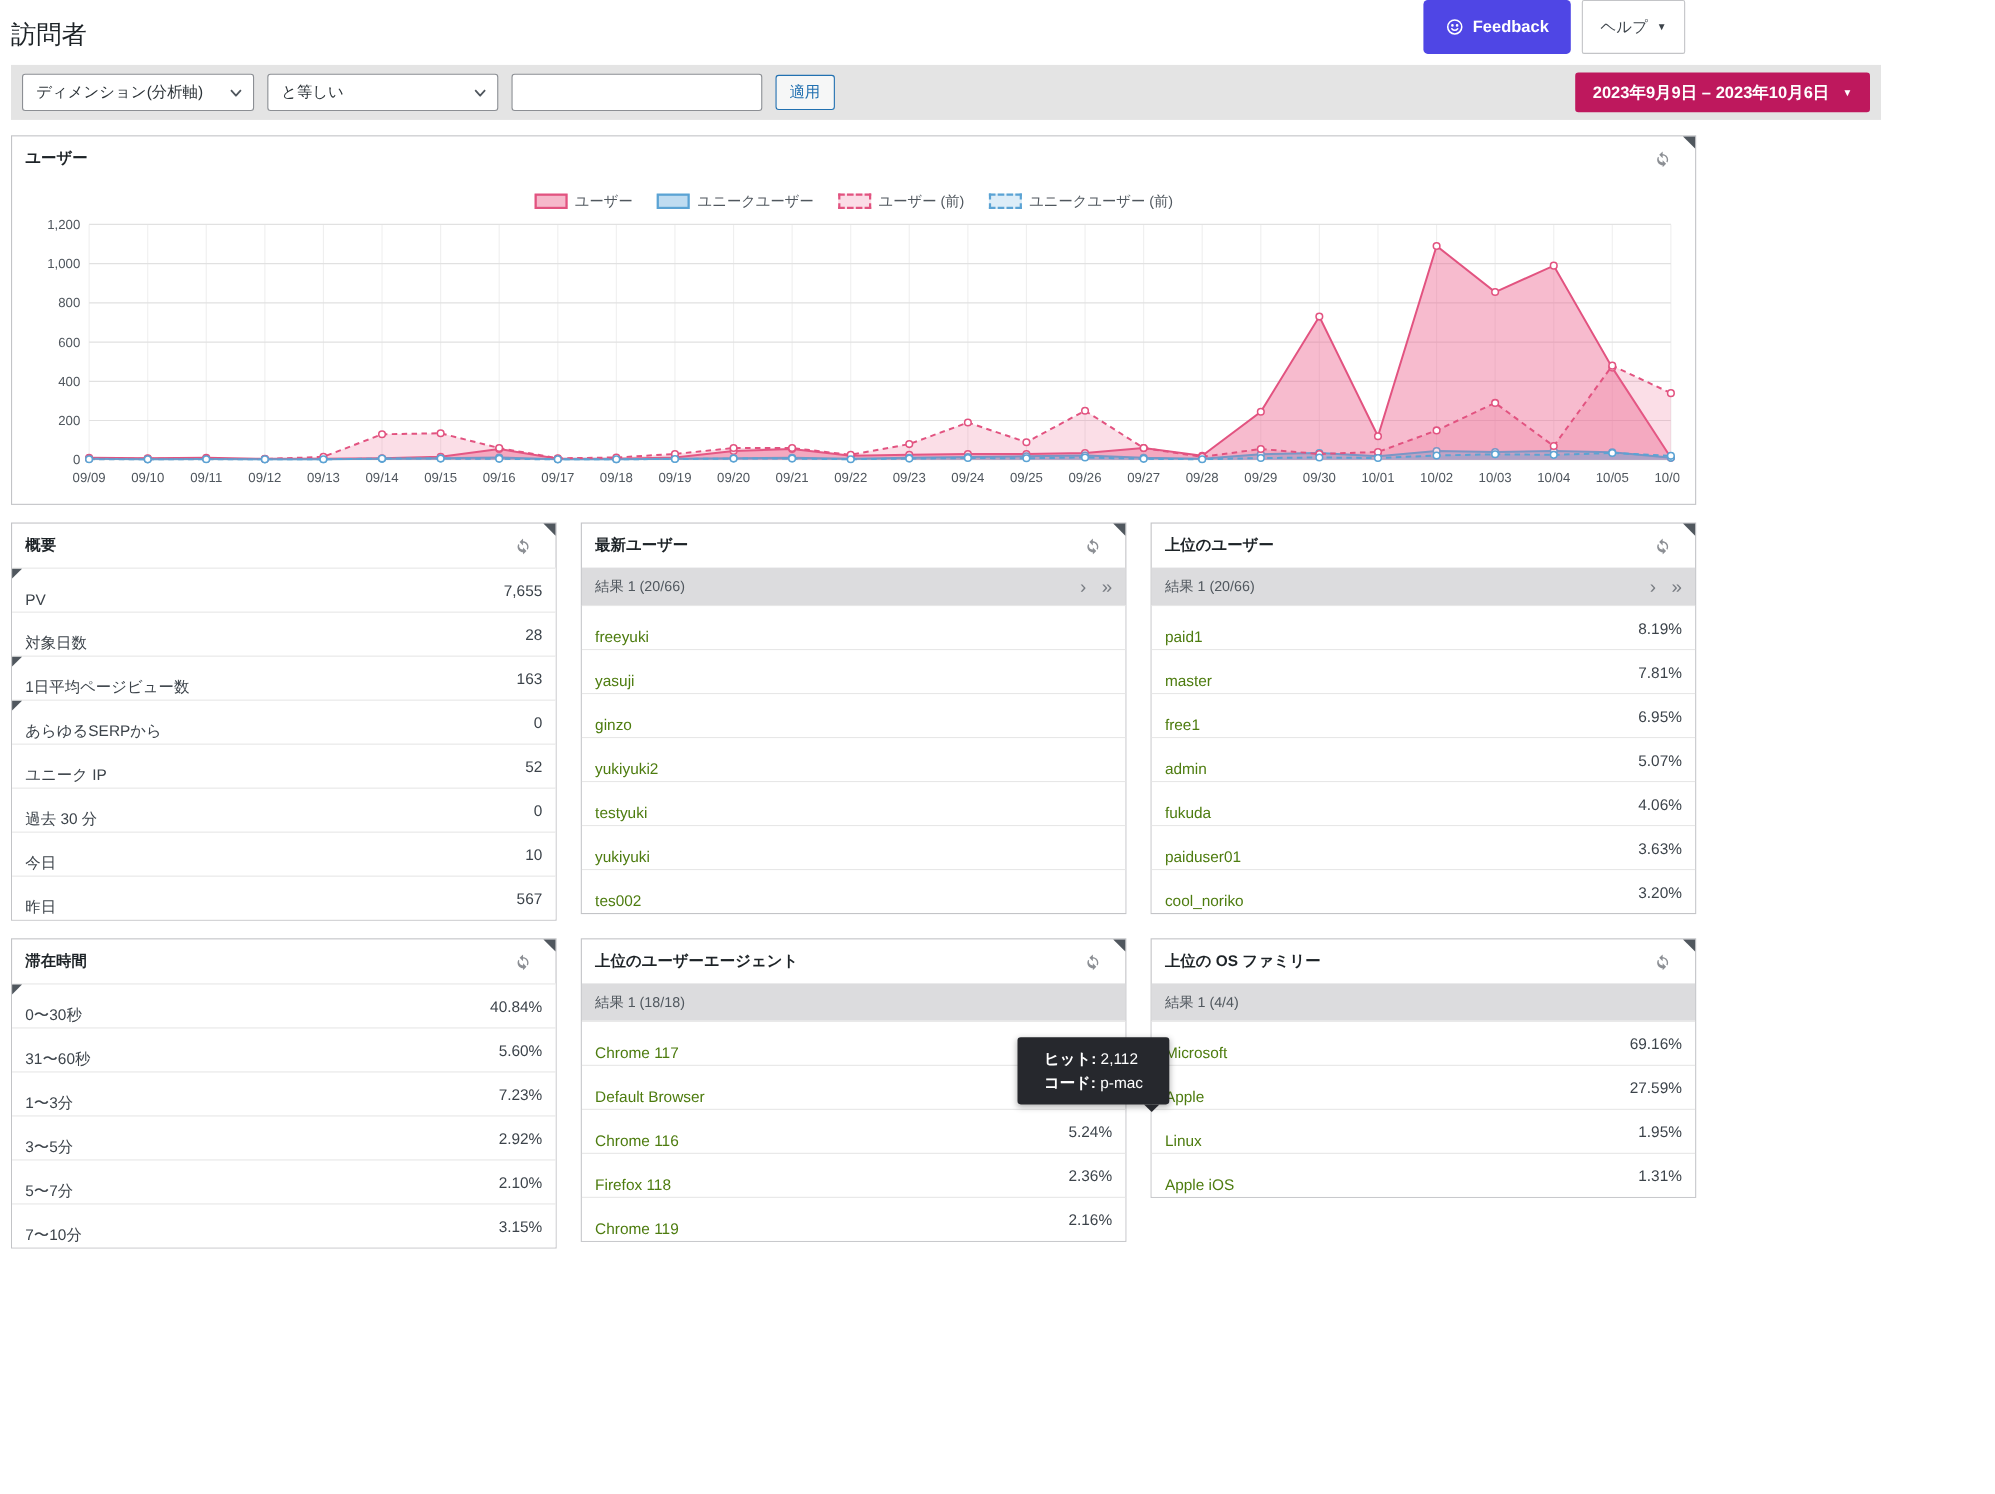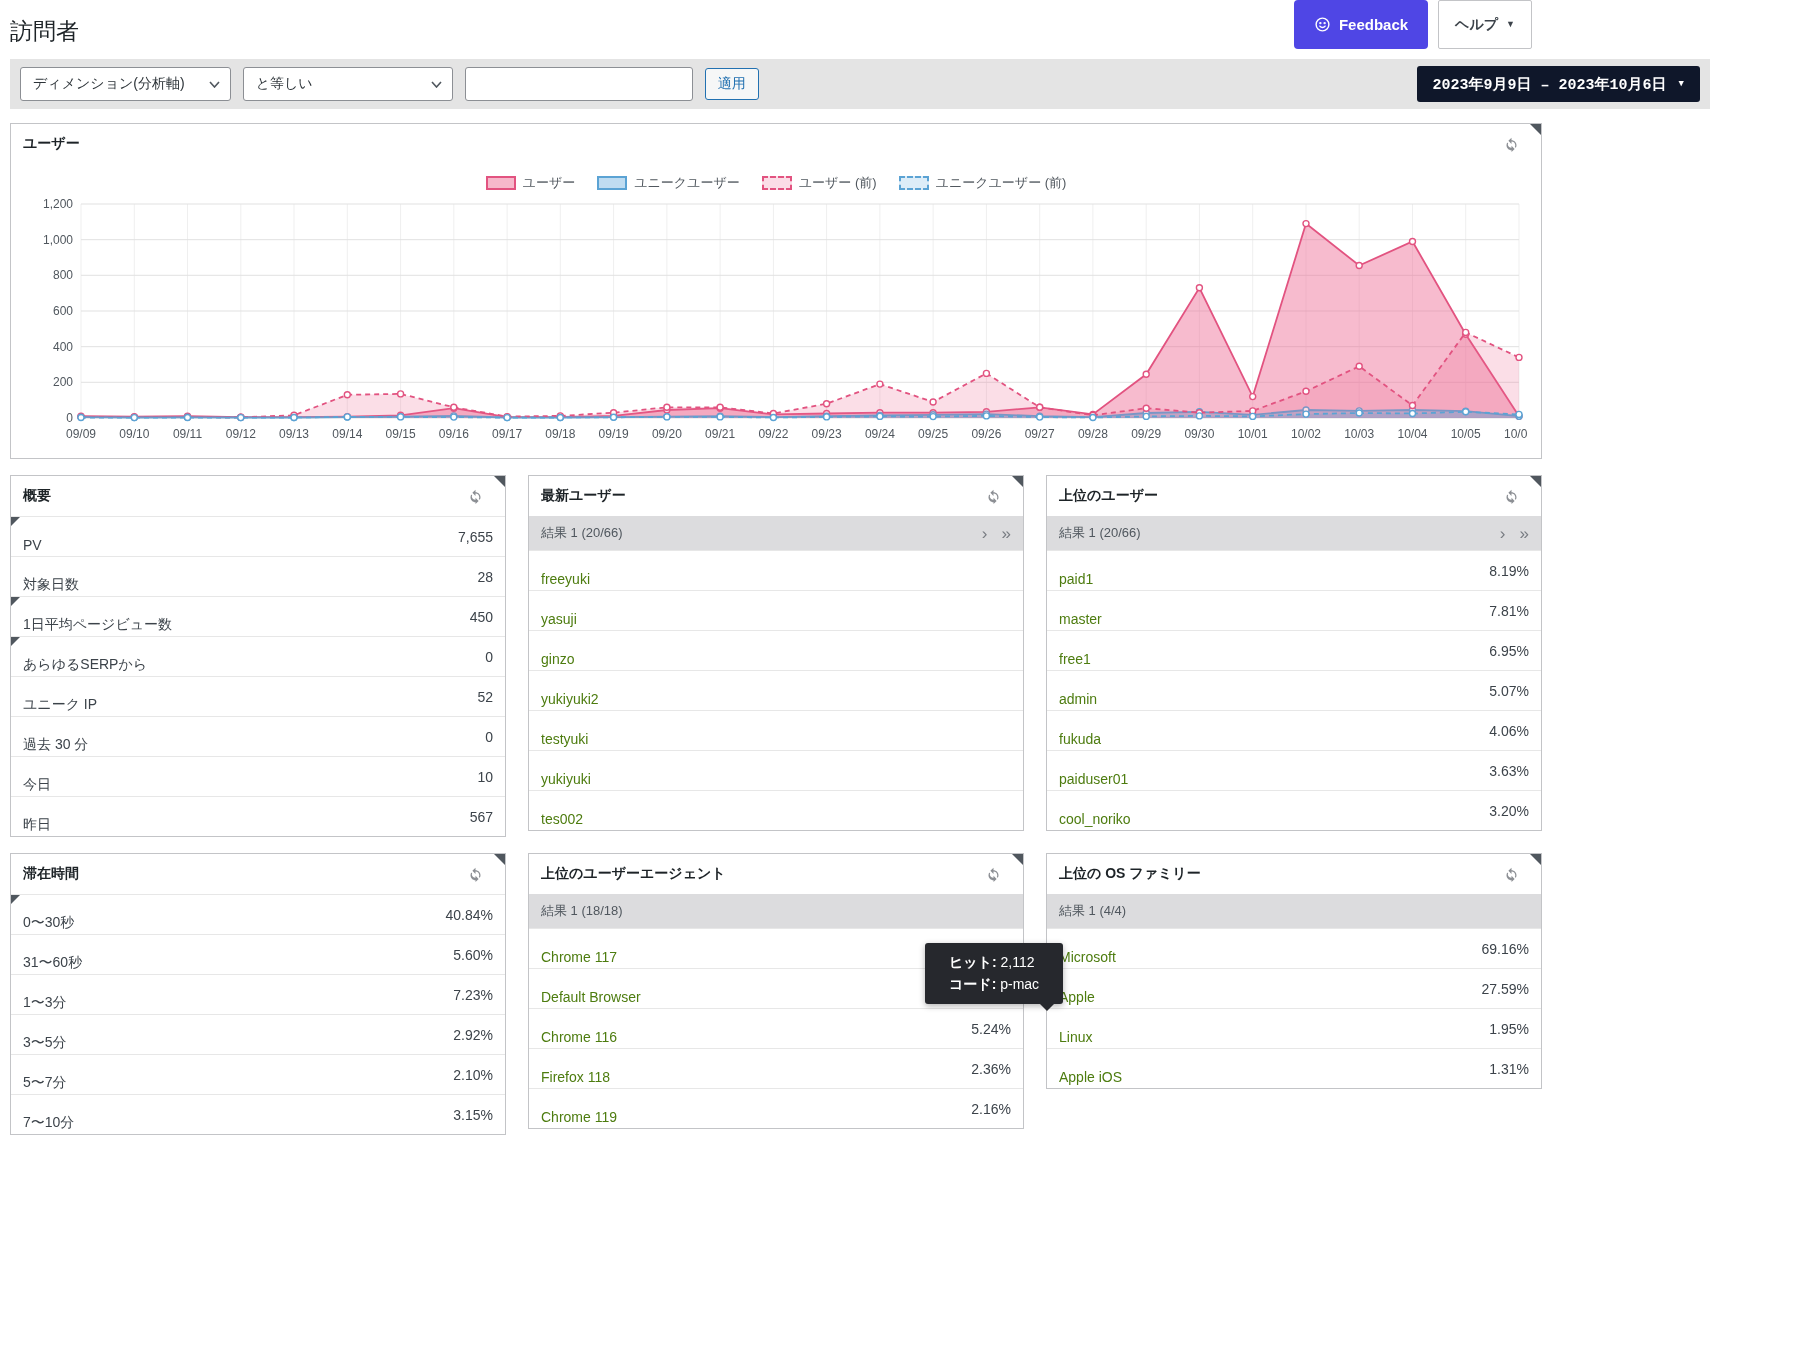--- a/index.html
+++ b/index.html
@@ -18,21 +18,21 @@
   .top-actions { display:flex; gap:10px; margin-top:0; }
   .feedback-btn {
     display:flex; align-items:center; gap:8px;
     background:#4f46e5; color:#fff; border:none; border-radius:4px;
     font-weight:bold; font-size:15px; padding:16px 20px; cursor:pointer;
     font-family:inherit;
   }
   .help-btn {
     display:flex; align-items:center; gap:8px;
     background:#fff; color:#3c434a; border:1px solid #c3c4c7; border-radius:2px;
-    font-size:14px; padding:8px 16px; cursor:pointer; font-family:inherit;font-weight:bold;
+    font-size:14px; padding:8px 16px; cursor:pointer; font-family:inherit;
   }
   .caret { font-size:9px; line-height:1; }
 
   
   .filter-bar {
     background:#e4e4e4; display:flex; align-items:center; gap:12px;
     padding:7px 10px; width:1700px;
   }
   .select {
     background:#fff; border:1px solid #8c8f94; border-radius:3px;
@@ -42,23 +42,23 @@
   }
   .filter-input {
     width:228px; height:34px; border:1px solid #8c8f94; border-radius:3px;
     background:#fff; padding:0 8px; font-size:14px; font-family:inherit;
   }
   .apply-btn {
     height:32px; padding:0 12px; border:1px solid #2271b1; color:#2271b1;
     background:#f6f7f7; border-radius:3px; font-size:14px; cursor:pointer; font-family:inherit;
   }
   .date-btn {
-    margin-left:auto; background:#0f172a; color:#fff; border:none; border-radius:3px;
+    margin-left:auto; background:#be185d; color:#fff; border:none; border-radius:3px;
     height:36px; padding:0 16px; font-size:15px; font-weight:bold;
-    display:flex; align-items:center; gap:12px; cursor:pointer; font-family:Liberation Mono, monospace;
+    display:flex; align-items:center; gap:12px; cursor:pointer; font-family:Liberation Sans, sans-serif;
   }
 
   
   .panel { border:1px solid #c3c4c7; background:#fff; position:relative; }
   .corner-tri {
     position:absolute; top:0; right:0; width:0; height:0;
     border-top:11px solid #50575e; border-left:11px solid transparent;
   }
   .panel-header {
     height:40px; display:flex; align-items:center; justify-content:space-between;
@@ -400,21 +400,21 @@
           <div class="row marker">
             <span class="cell-label">PV</span>
             <span class="cell-value">7,655</span>
           </div>
           <div class="row">
             <span class="cell-label">対象日数</span>
             <span class="cell-value">28</span>
           </div>
           <div class="row marker">
             <span class="cell-label">1日平均ページビュー数</span>
-            <span class="cell-value">450</span>
+            <span class="cell-value">163</span>
           </div>
           <div class="row marker">
             <span class="cell-label">あらゆるSERPから</span>
             <span class="cell-value">0</span>
           </div>
           <div class="row">
             <span class="cell-label">ユニーク IP</span>
             <span class="cell-value">52</span>
           </div>
           <div class="row">

